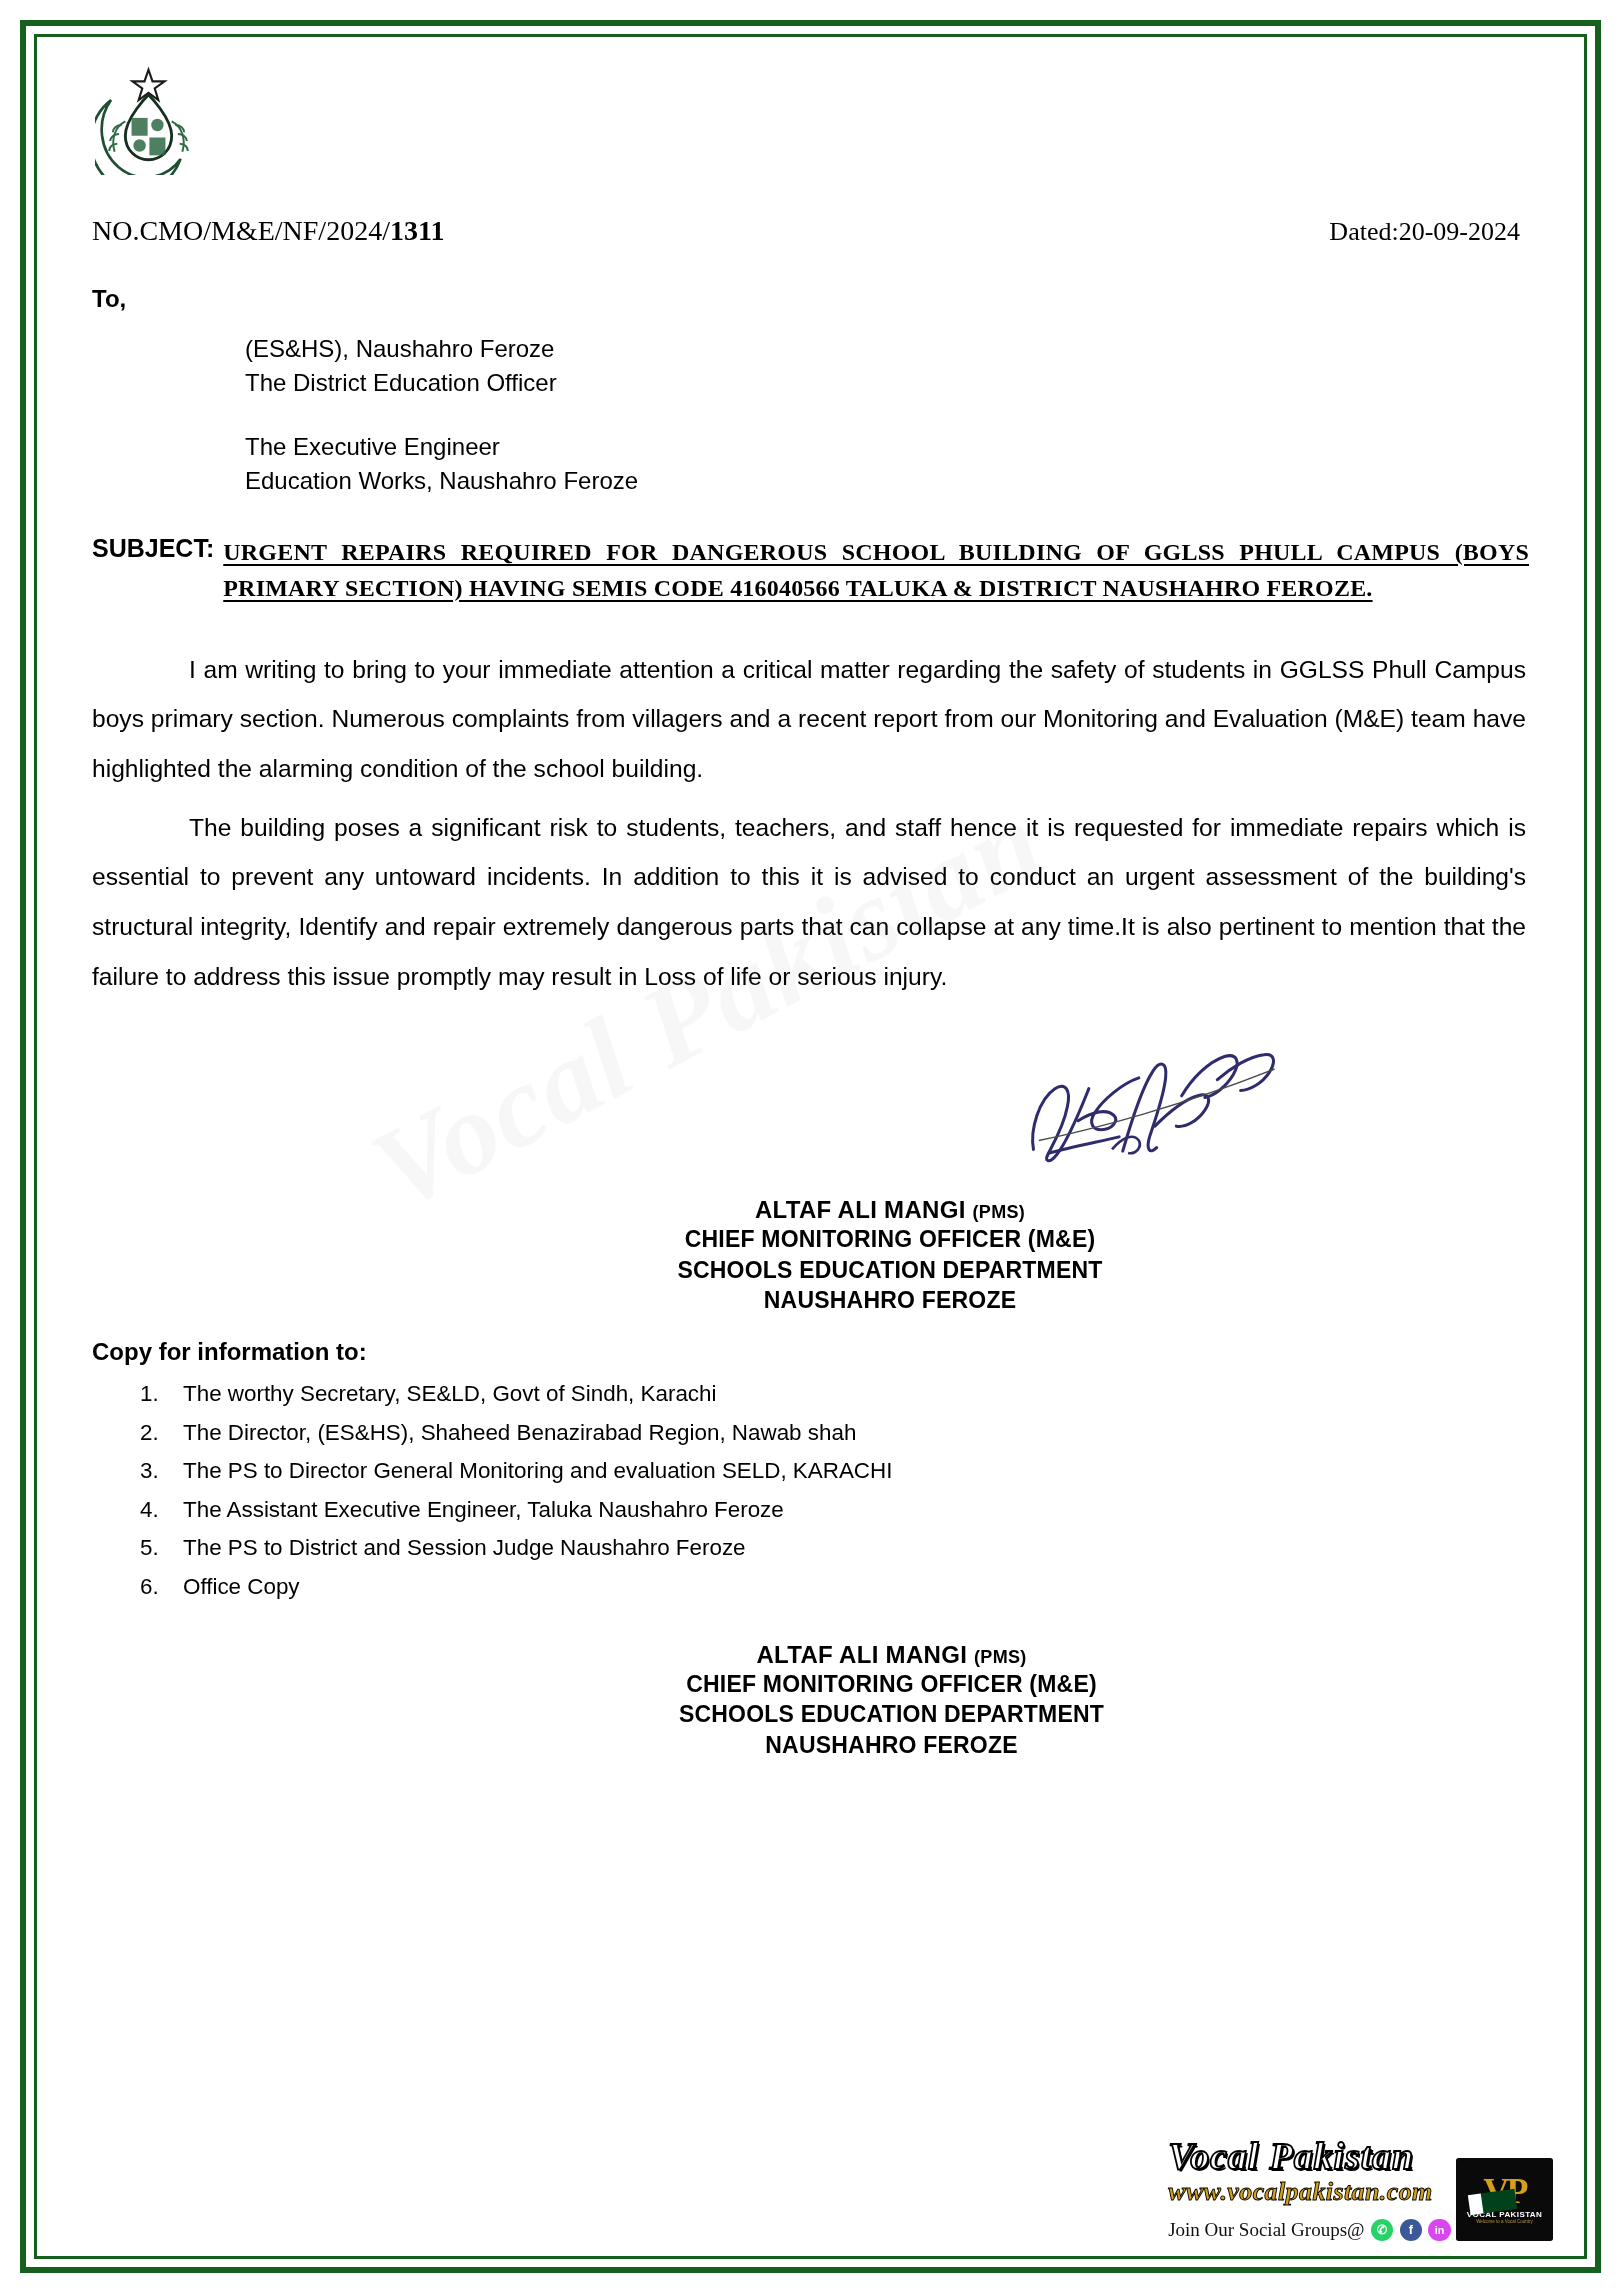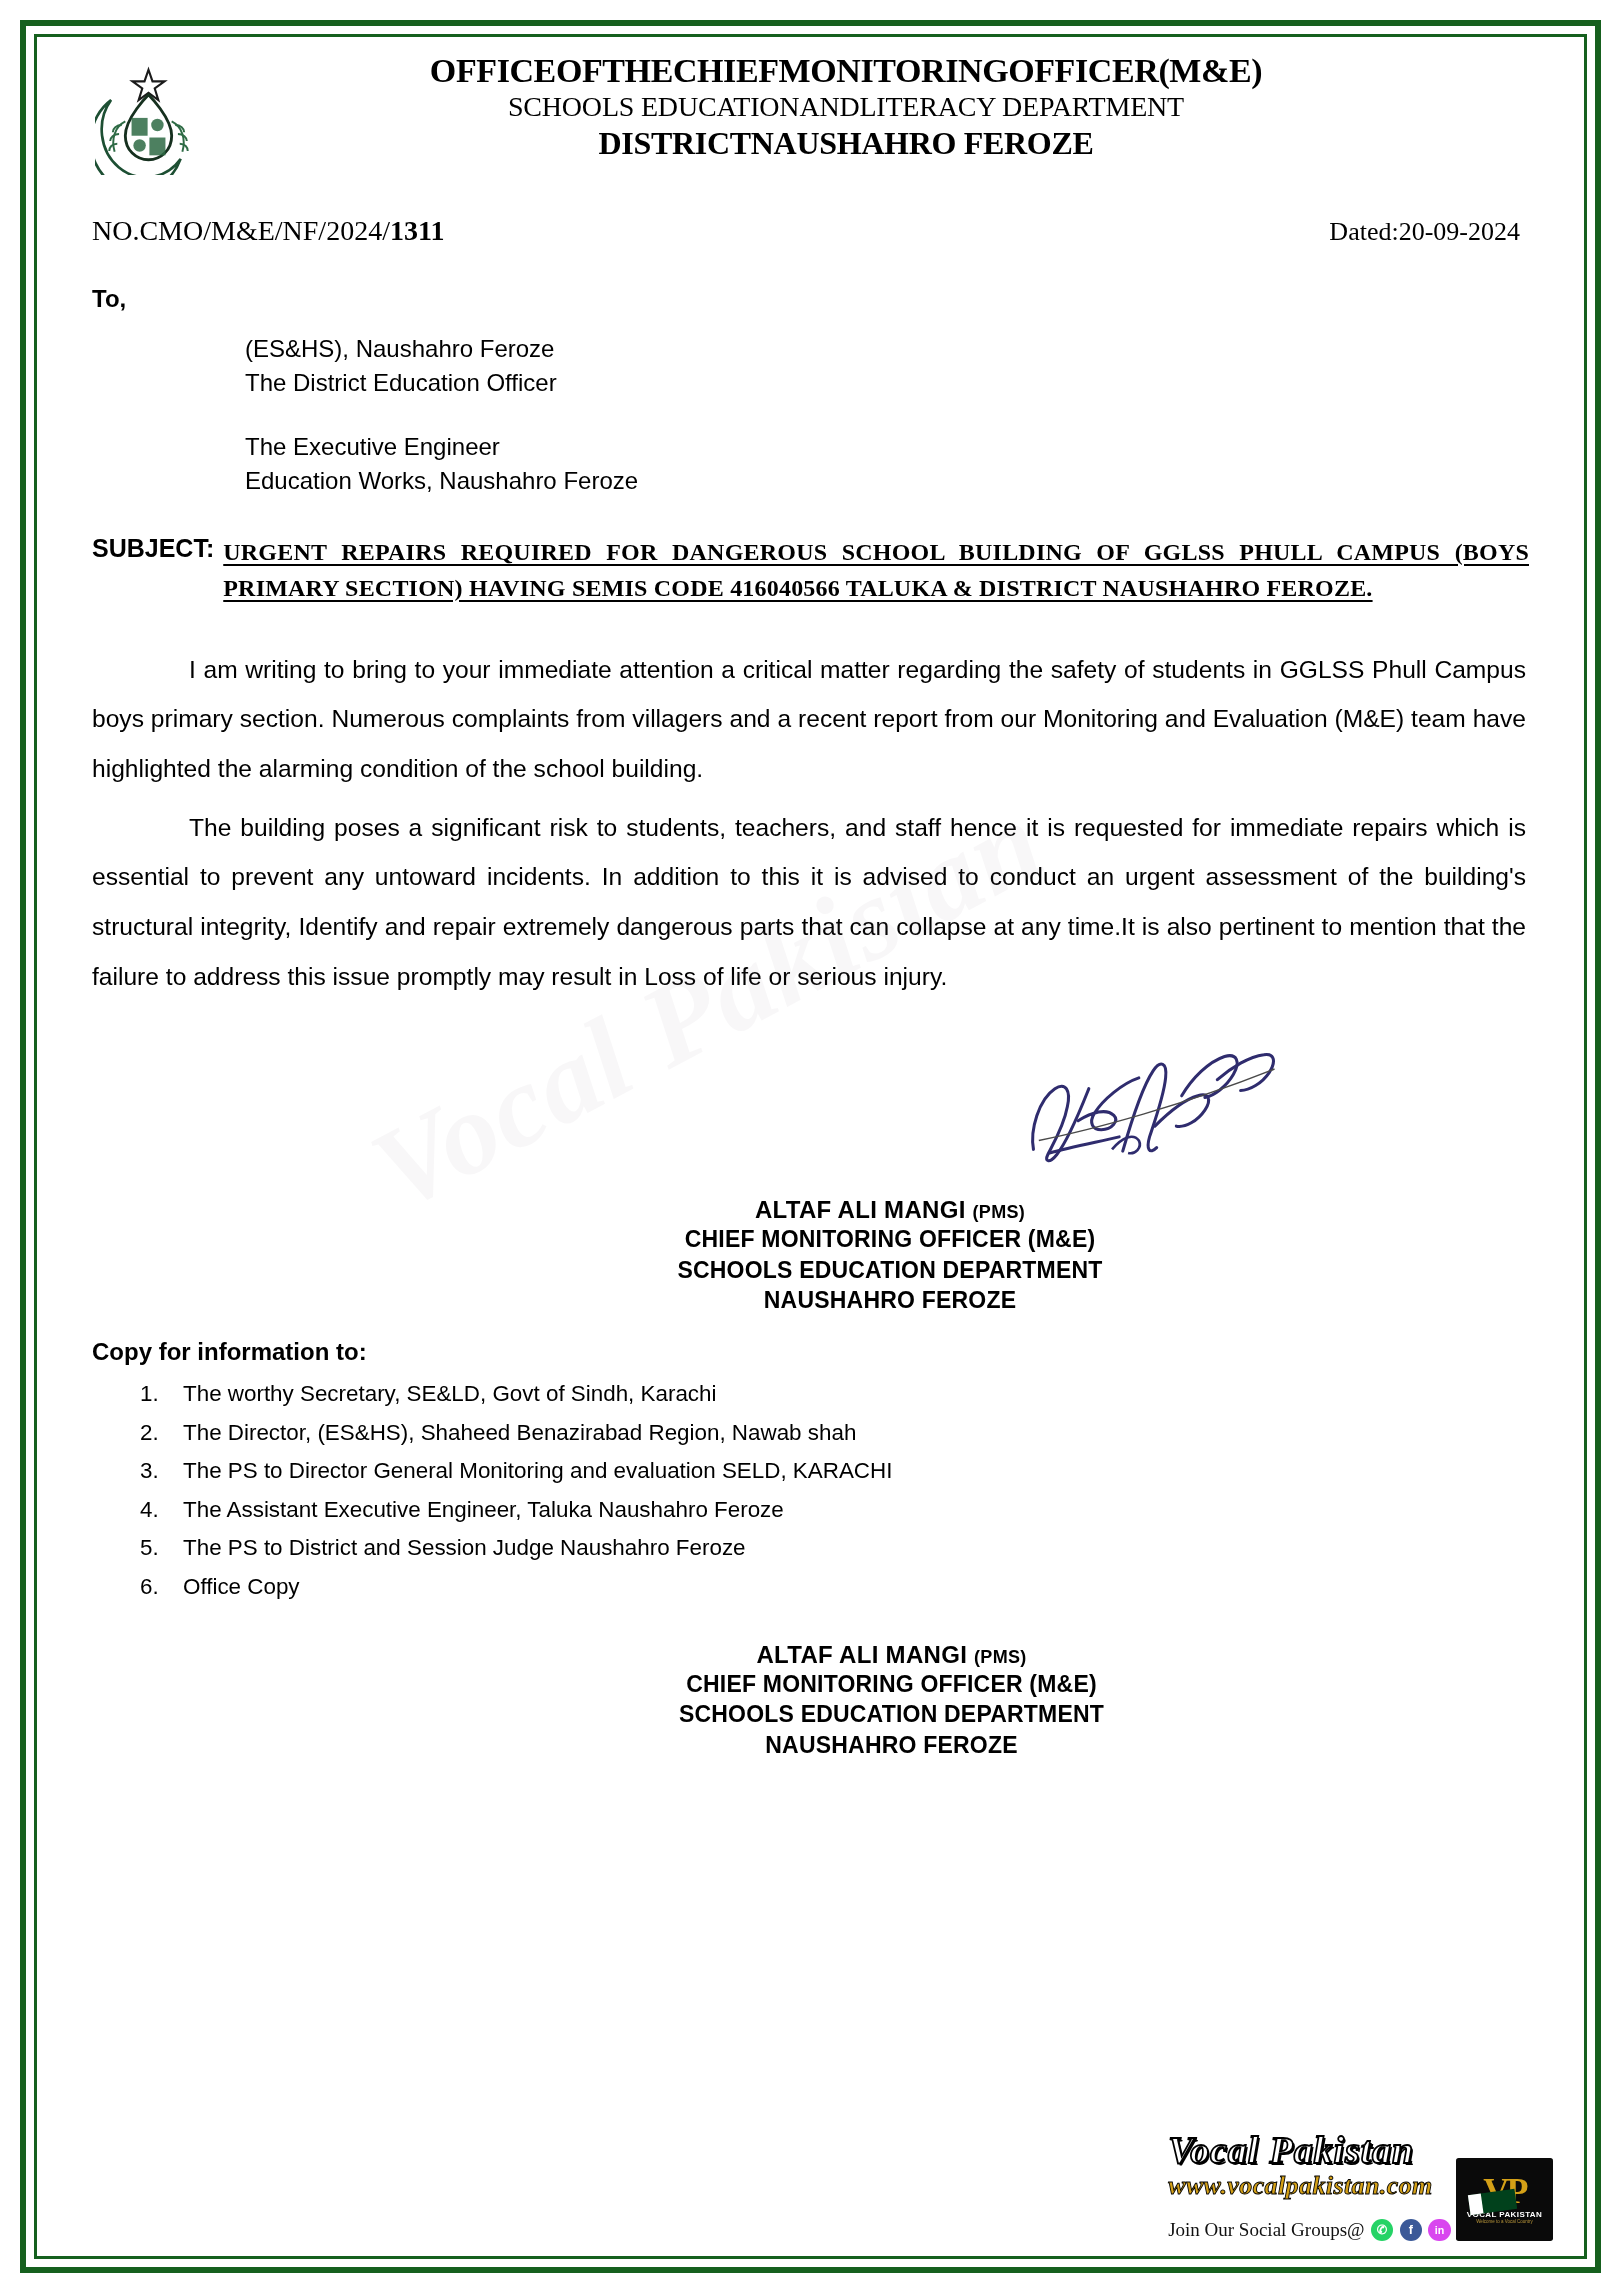--- a/index.html
+++ b/index.html
@@ -232,21 +232,21 @@
     letter-spacing:0.4px;
     line-height:1.15;
   }
   .brand-join{
     display:flex;
     align-items:center;
     gap:6.3px;
     font-family:"Liberation Serif", serif;
     font-size:19px;
     color:#111;
-    margin-top:18px;
+    margin-top:12px;
   }
   .soc{
     width:22.4px;height:22.4px;border-radius:50%;
     display:inline-flex;align-items:center;justify-content:center;
     color:#fff;font-size:12.5px;font-weight:700;
     font-family:"Liberation Sans", sans-serif;
   }
   .soc.wa{ background:#25d366; }
   .soc.fb{ background:#3b5998; }
   .soc.li{ background:#d946ef; font-size:10.7px; }
@@ -322,25 +322,20 @@
           <path d="M34 70 C22 76 18 90 22 104"></path>
           <path d="M30 74 C24 74 20 78 20 82"></path>
           <path d="M27 84 C21 84 17 88 17 92"></path>
           <path d="M25 95 C19 95 16 99 16 103"></path>
           <path d="M86 70 C98 76 102 90 98 104"></path>
           <path d="M90 74 C96 74 100 78 100 82"></path>
           <path d="M93 84 C99 84 103 88 103 92"></path>
           <path d="M95 95 C101 95 104 99 104 103"></path>
         </g>
       </svg>
-    </div>
-    <div class="header-text">
-      <div class="hdr-l1">OFFICEOFTHECHIEFMONITORINGOFFICER(M&amp;E)</div>
-      <div class="hdr-l2">SCHOOLS EDUCATIONANDLITERACY DEPARTMENT</div>
-      <div class="hdr-l3">DISTRICTNAUSHAHRO FEROZE</div>
     </div>
   </div>
 
   <div class="refrow">
     <div class="ref-no"><span>NO.CMO/M&amp;E/NF/2024/</span><b>1311</b></div>
     <div class="ref-date"><span>Dated:</span><span>20-09-2024</span></div>
   </div>
 
   <div class="to-label">To,</div>
   <div class="addressee">

